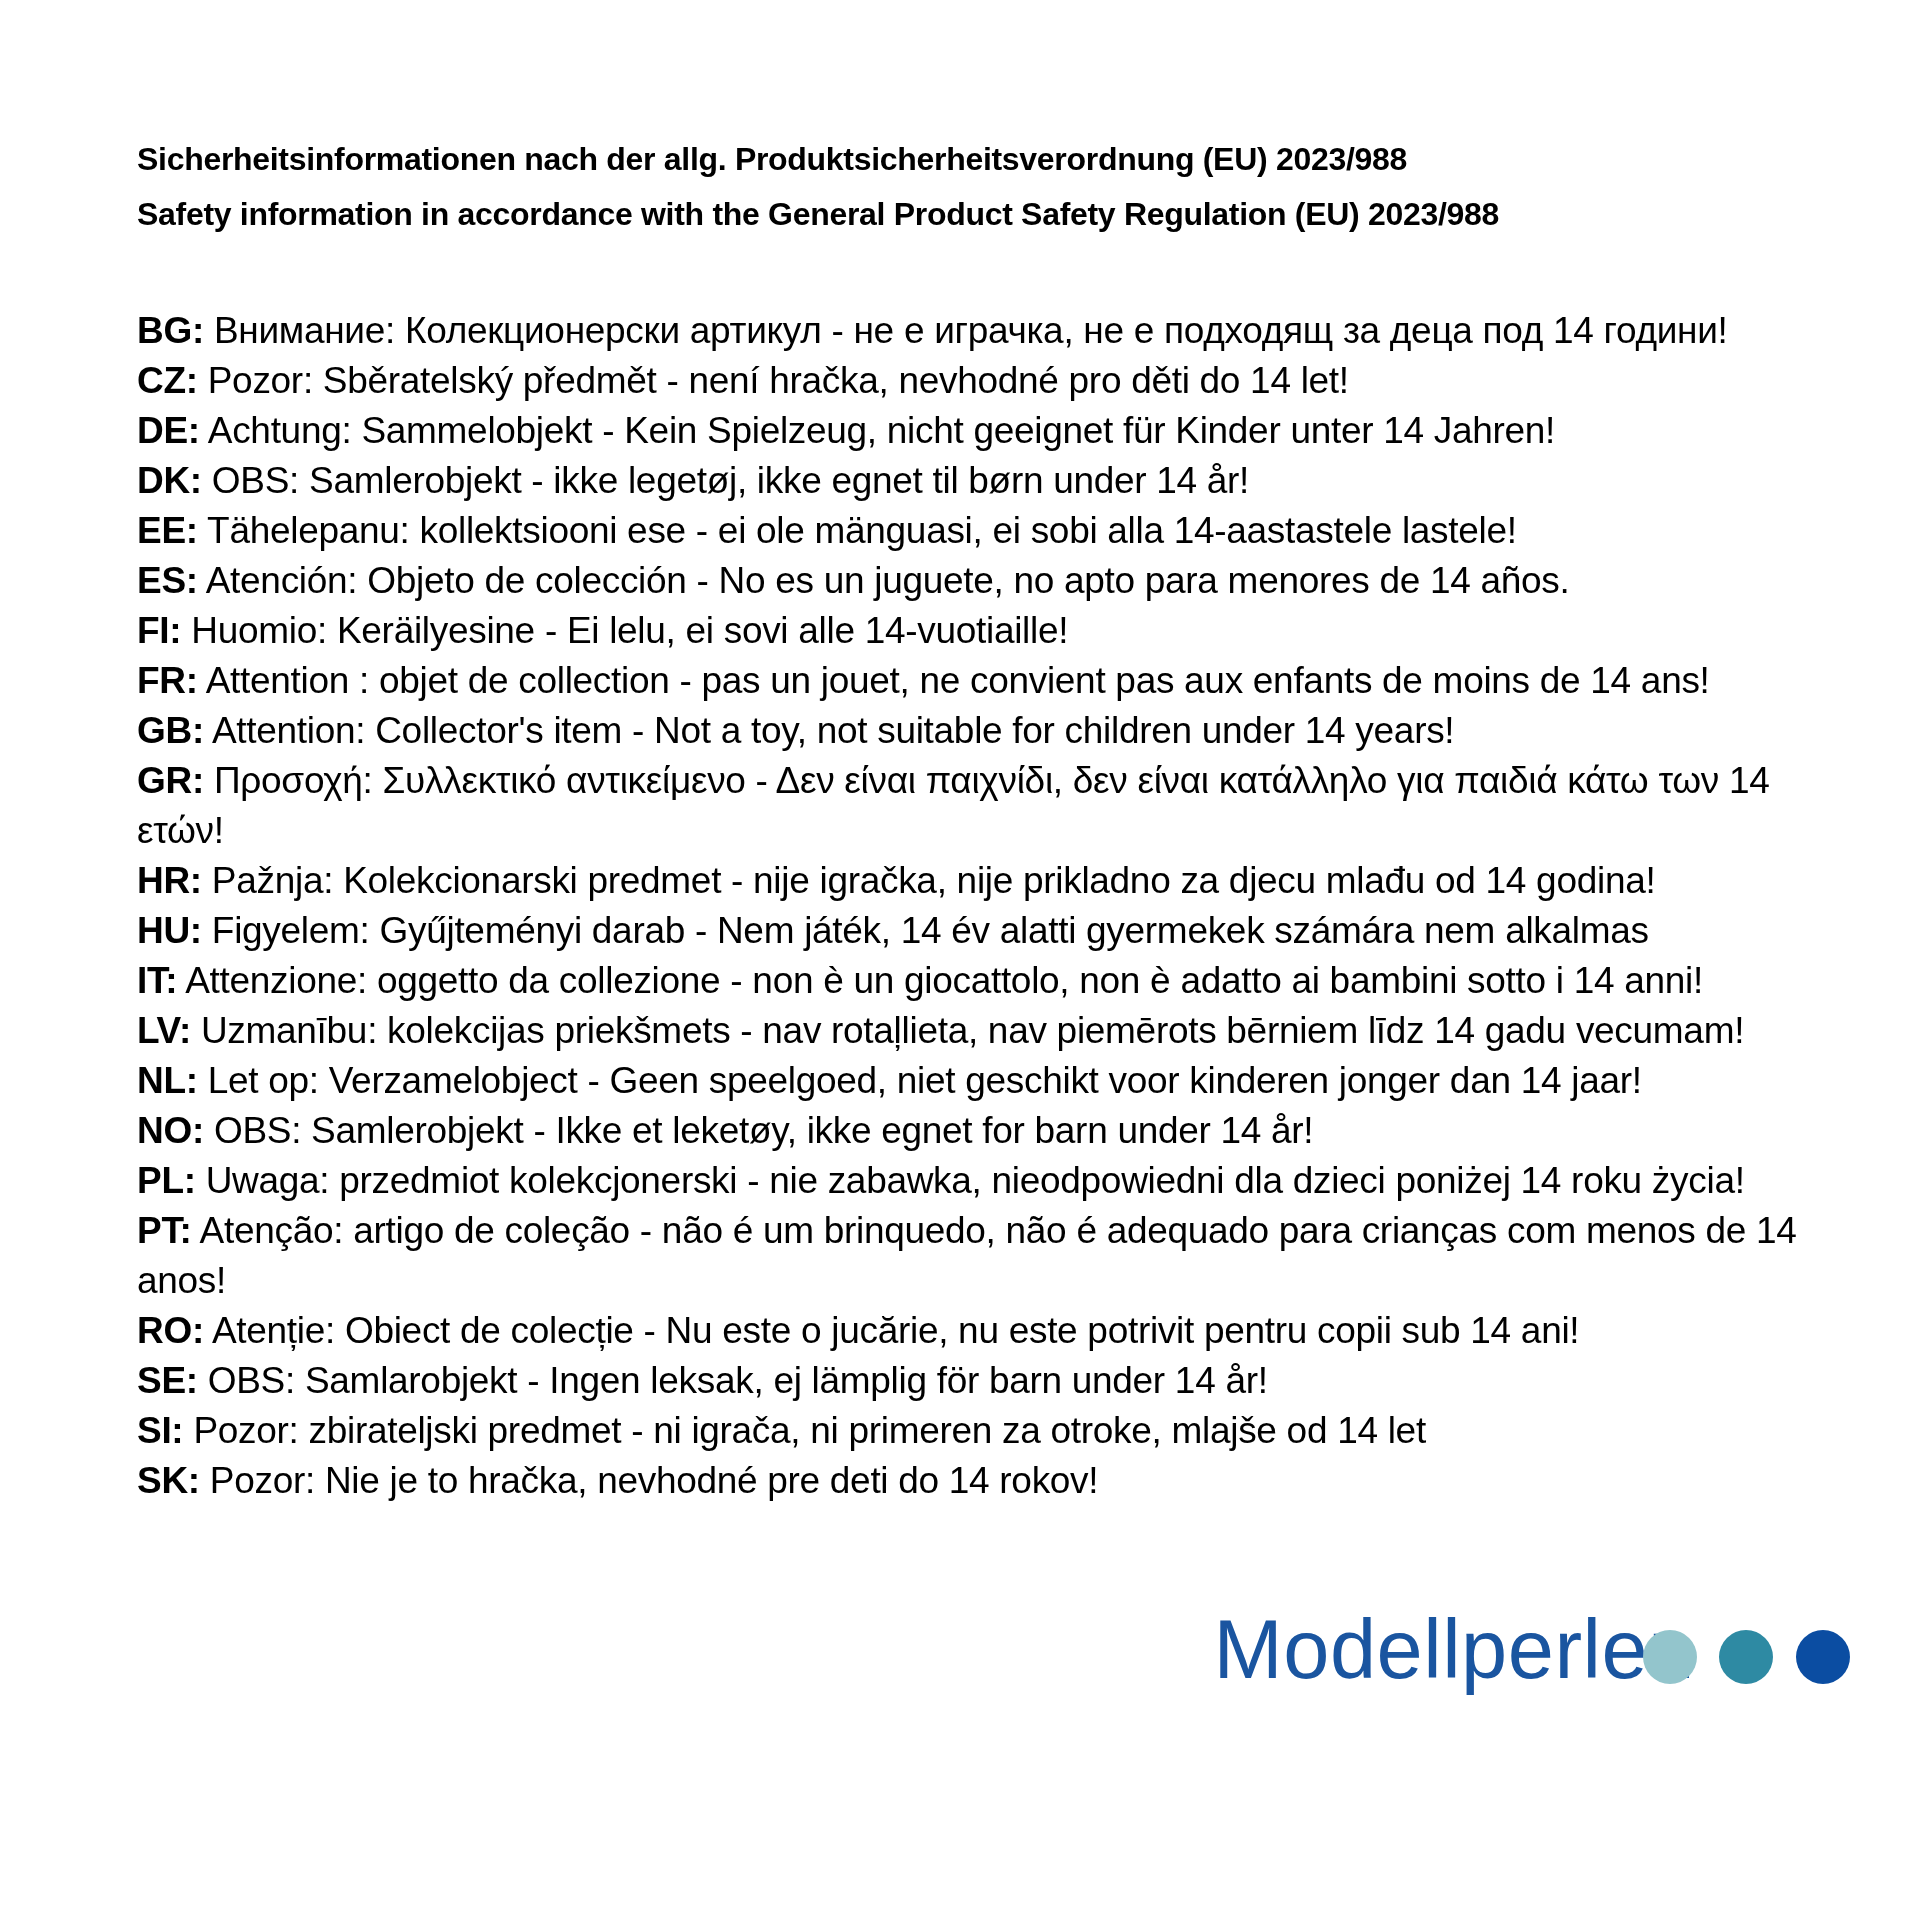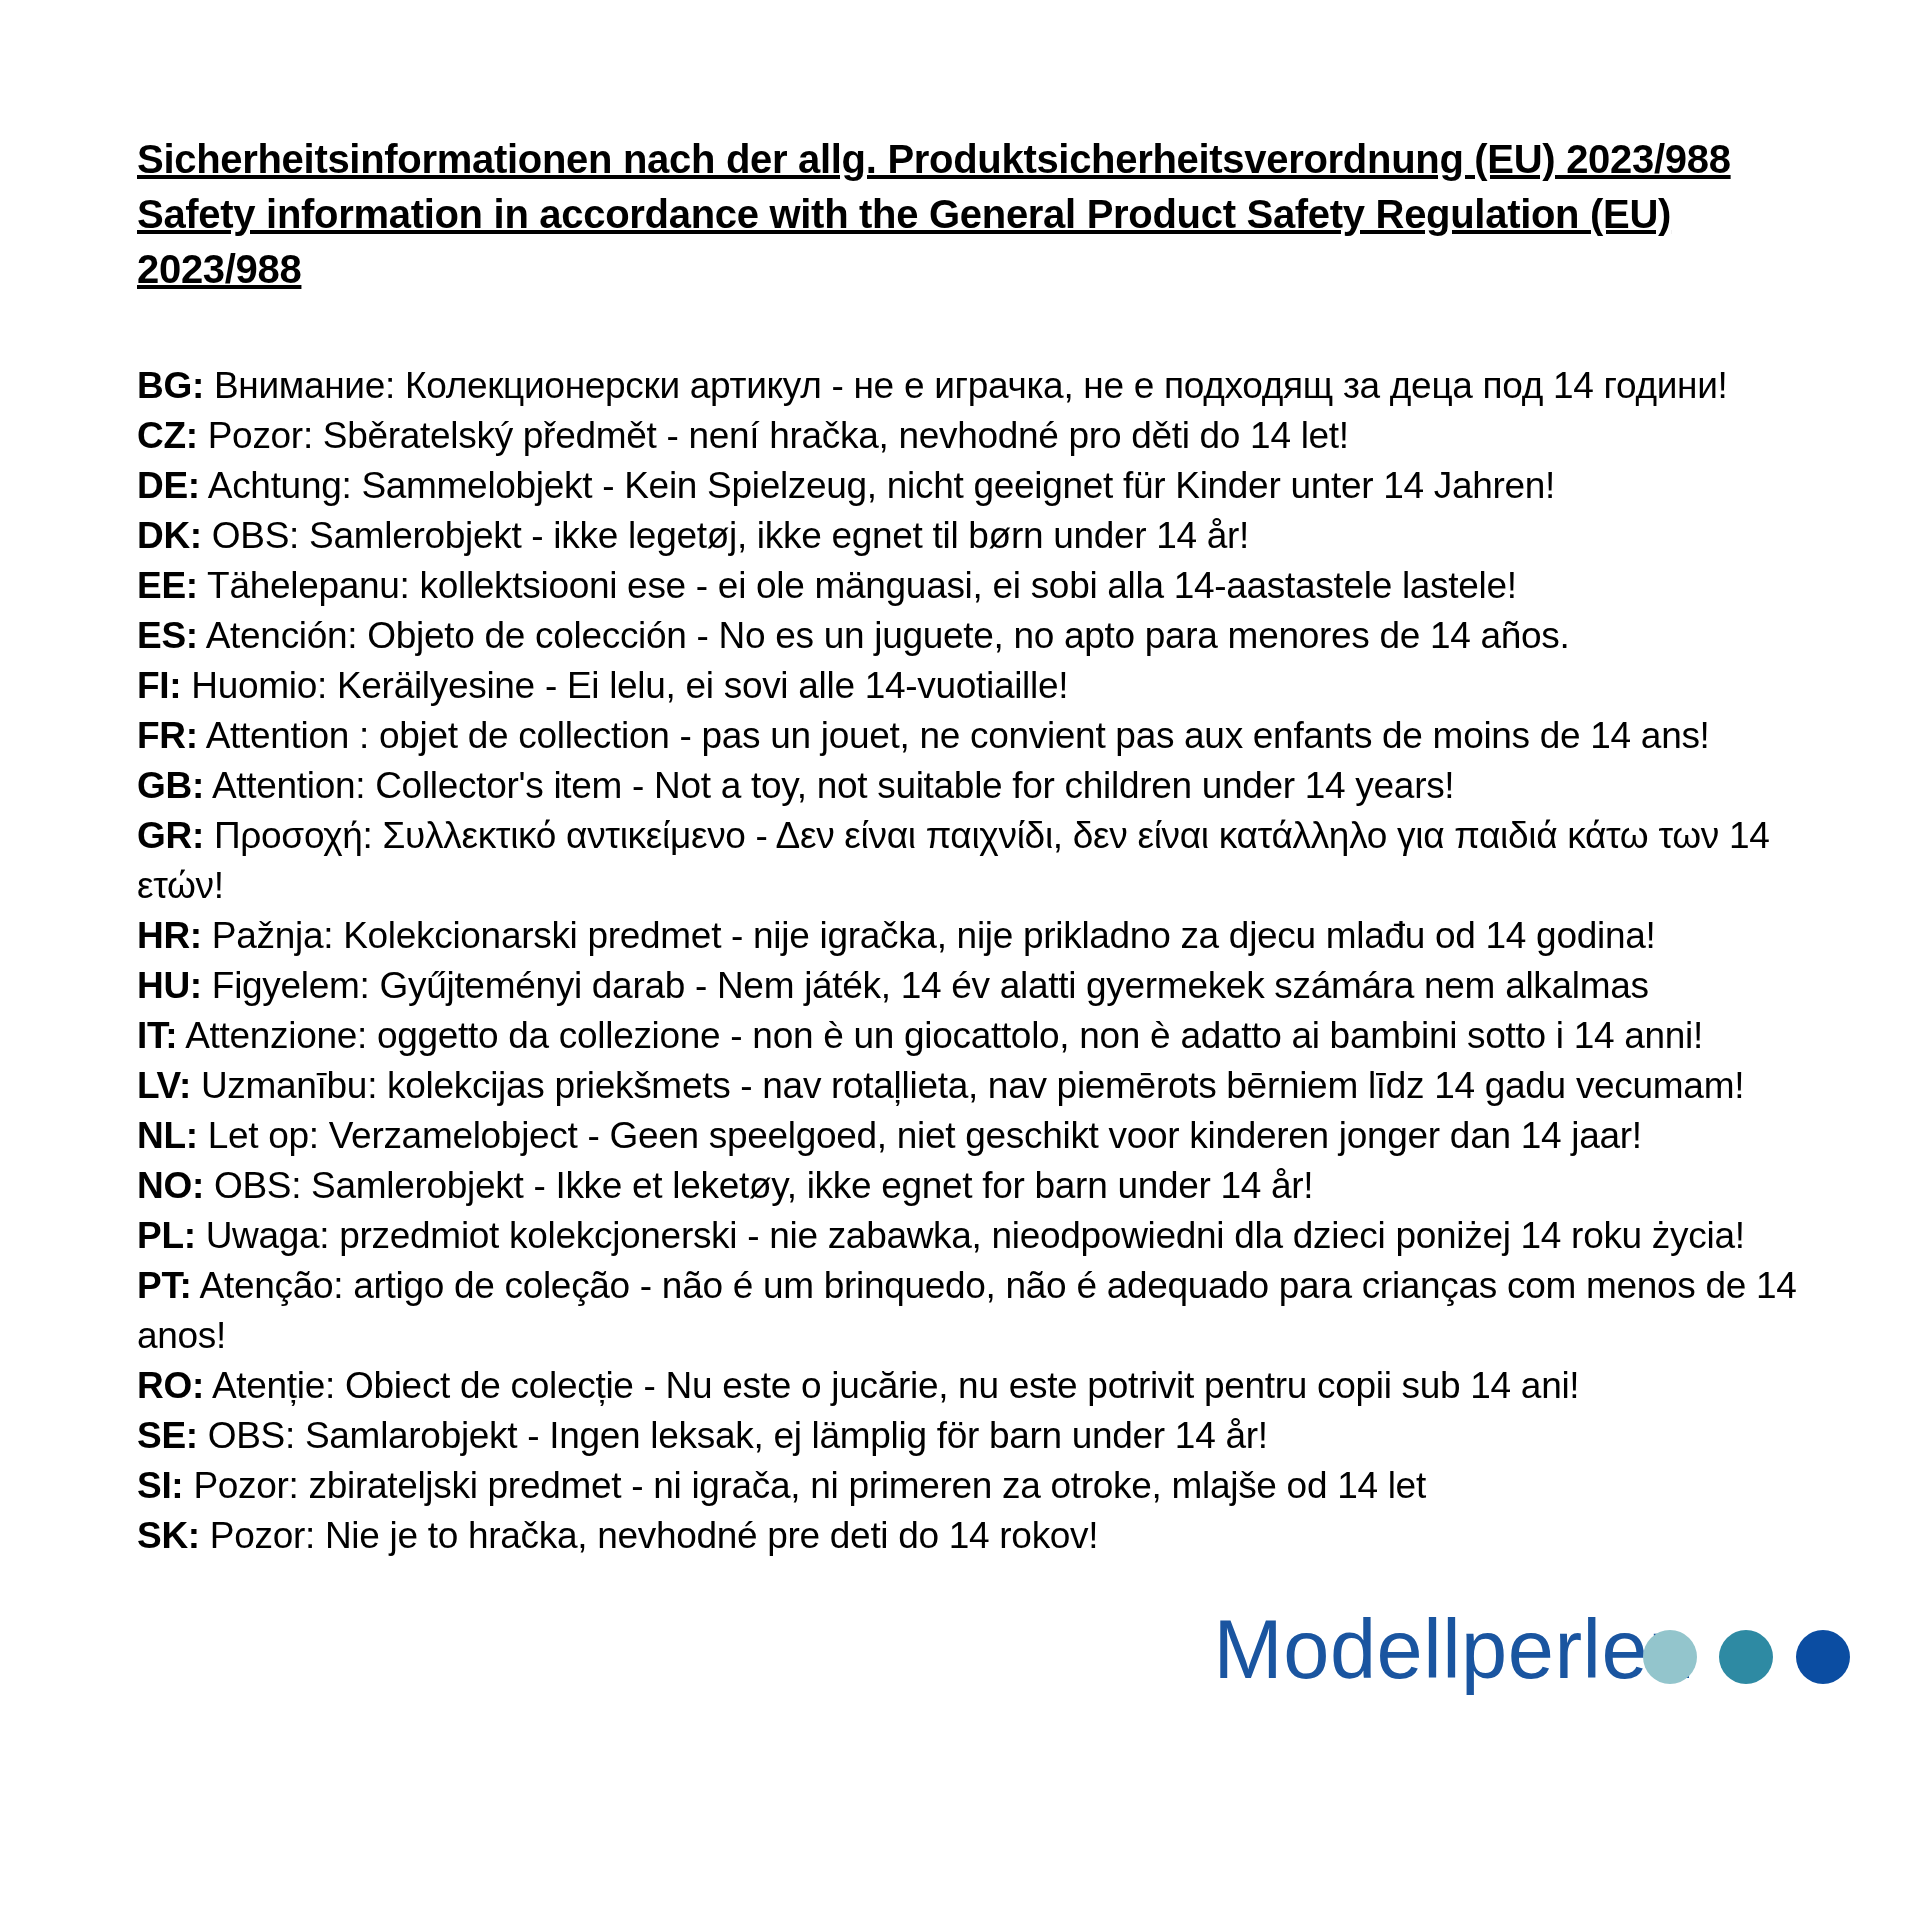--- a/index.html
+++ b/index.html
@@ -16,25 +16,24 @@
     color: #000000;
   }
   .content {
     position: absolute;
     left: 137px;
     top: 132px;
     width: 1681px;
   }
   .doc-header p {
     margin: 0;
-    font-size: 40px;
+    font-size: 32px;
     line-height: 55px;
     font-weight: bold;
     letter-spacing: -0.3px;
-    text-decoration: underline;
   }
   .entries {
     margin-top: 64px;
     font-size: 37px;
     line-height: 50px;
     letter-spacing: -0.3px;
   }
   .entries p {
     margin: 0;
   }

